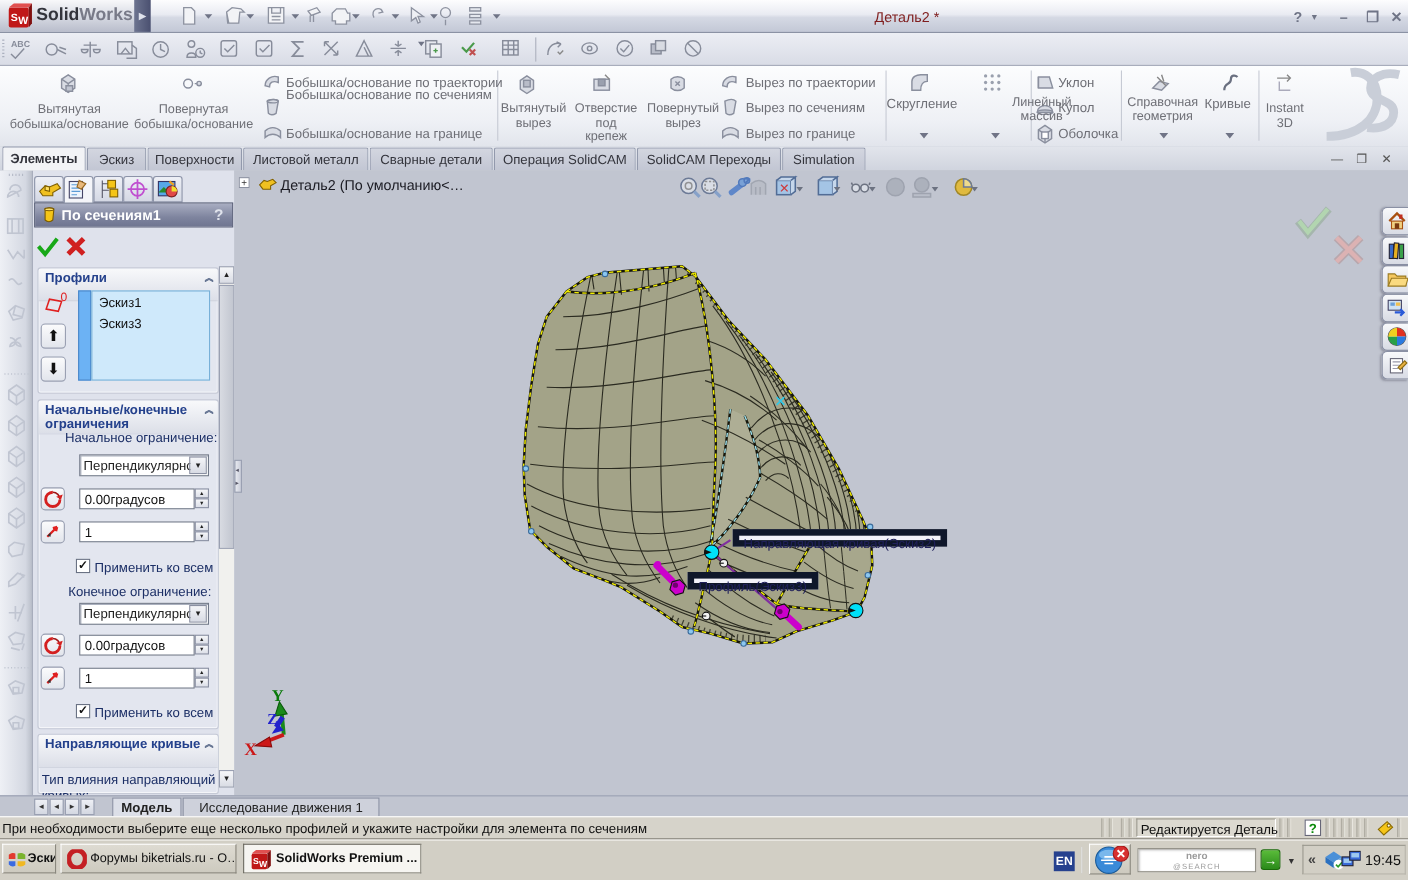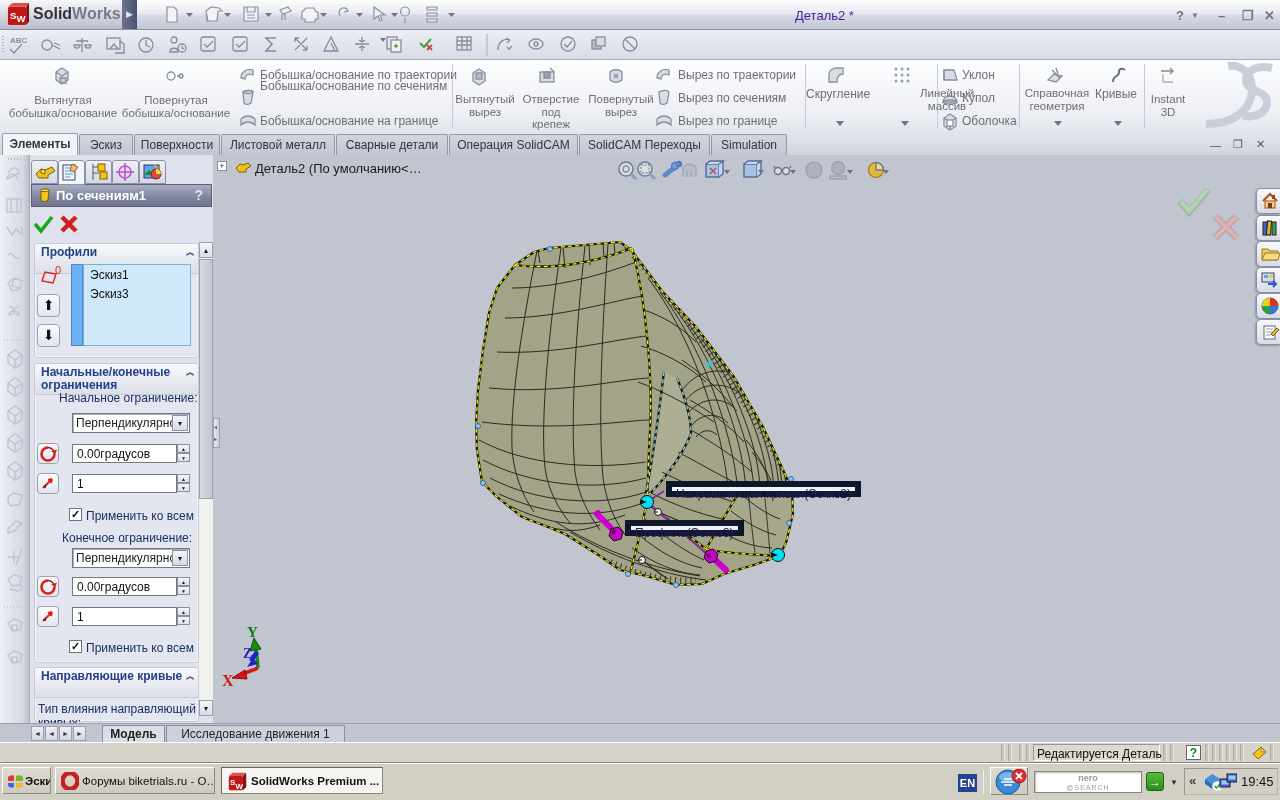--- a/index.html
+++ b/index.html
@@ -11,21 +11,21 @@
 #titlebar { left:0; top:0; width:1280px; height:30px;
   background:linear-gradient(#fdfdfe,#e9ebf2 45%,#d5d9e4 55%,#c3c8d6);
   border-bottom:1px solid #8b92a4; }
 #logo { left:0; top:0; width:122px; height:29px;
   background:linear-gradient(#f8f8fa,#d8dbe4 50%,#b9bdcb); }
 #logoarrow { left:122px; top:0; width:15px; height:29px;
   background:linear-gradient(90deg,#6d7490,#4a5070); color:#dfe2ec; font-size:9px; line-height:29px; text-align:center;}
 #swcube { left:7px; top:3px; width:23px; height:23px; }
 #swtext { left:33px; top:5px; font-size:16px; font-weight:bold; color:#33343c; letter-spacing:0px;}
 #swtext span { color:#787a88; font-weight:bold; }
-#wintitle { left:795px; top:8px; font-size:13px; color:#4c1d95; }
+#wintitle { left:795px; top:8px; font-size:13px; color:#7f1d1d; }
 .titleglyph { color:#6f7486; font-size:13px; font-weight:bold; top:8px; }
 
 
 #toolbar2 { left:0; top:30px; width:1280px; height:30px;
   background:linear-gradient(#eceef4,#d9dce6); border-bottom:1px solid #a8adbc; }
 
 
 #ribbon { left:0; top:60px; width:1280px; height:73px;
   background:linear-gradient(#fcfdfe,#eef0f5 70%,#e2e5ec); }
 .rlabel { position:absolute; font-size:11.5px; color:#6e6f76; text-align:center; line-height:12.5px; }
@@ -790,20 +790,21 @@
   <div class="abs" id="modeltabs">
     <div class="navbtn" style="left:31px;">◄</div>
     <div class="navbtn" style="left:45px;">◄</div>
     <div class="navbtn" style="left:59px;">►</div>
     <div class="navbtn" style="left:73px;">►</div>
     <div class="mtab" style="left:102px;width:63px;font-weight:bold;background:#dcdfe8;">Модель</div>
     <div class="mtab" style="left:166px;width:179px;">Исследование движения 1</div>
   </div>
 
   <div class="abs" id="statusbar">
+    <div style="position:absolute;left:2px;top:3px;">При необходимости выберите еще несколько профилей и укажите настройки для элемента по сечениям</div>
     <div class="sbtick" style="left:1001px;"></div>
       <div class="sbtick" style="left:1008px;"></div>
     <div class="sbtick" style="left:1019px;"></div>
       <div class="sbtick" style="left:1026px;"></div>
     <div style="position:absolute;left:1033px;top:1px;width:127px;height:17px;background:#dcd9d0;border:1px solid #9a988e;border-bottom-color:#fff;border-right-color:#fff;padding:2px 0 0 3px;white-space:nowrap;font-size:12px;">Редактируется Деталь</div>
     <div class="sbtick" style="left:1163px;"></div>
       <div class="sbtick" style="left:1170px;"></div>
     <div style="position:absolute;left:1186px;top:2px;width:15px;height:15px;background:#fff;border:1px solid #667;color:#0a8a0a;font-weight:bold;font-size:12px;text-align:center;line-height:14px;">?</div>
     <div class="sbtick" style="left:1205px;"></div>
       <div class="sbtick" style="left:1212px;"></div>

